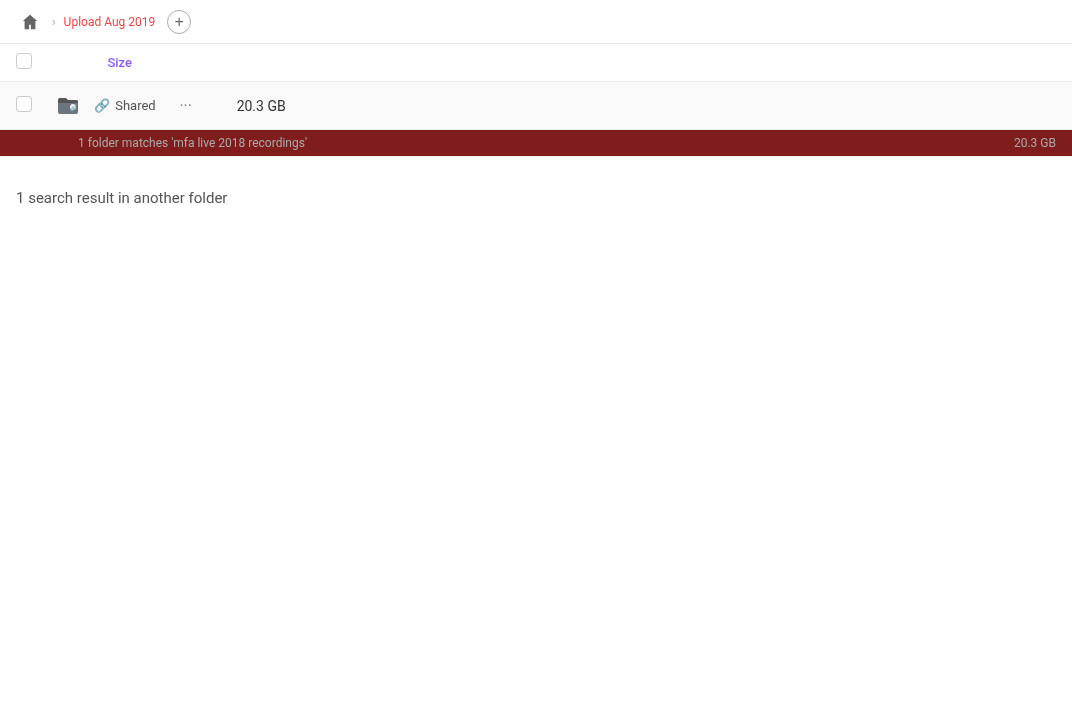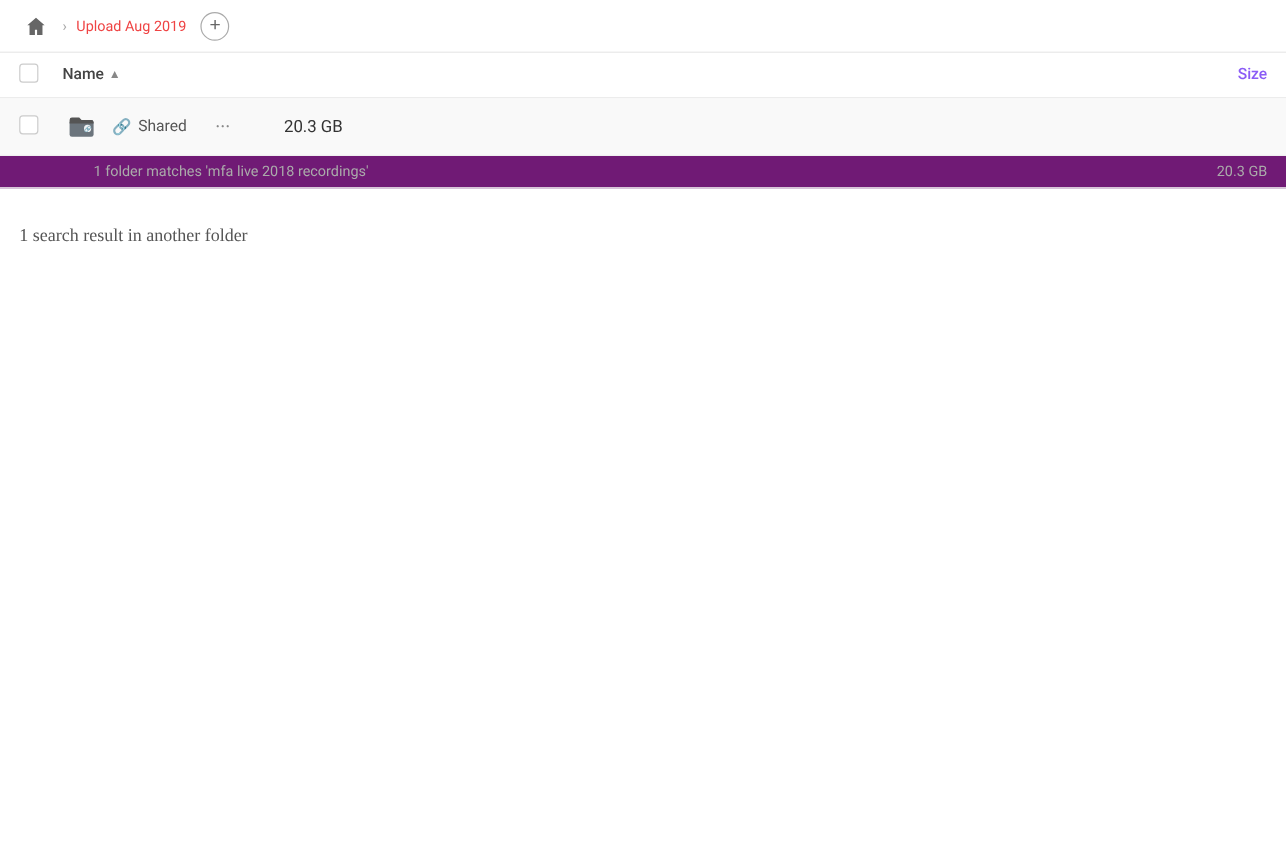--- a/index.html
+++ b/index.html
@@ -173,21 +173,21 @@
       text-align: right;
       font-size: 14px;
       color: #333;
     }
 
     
     .match-info-row {
       display: flex;
       align-items: center;
       padding: 6px 16px 6px 78px;
-      background: #701a75;
+      background: #7f1d1d;
       border-bottom: 1px solid #f0f0f0;
     }
 
     .match-text {
       flex: 1;
       font-size: 12px;
       color: #aaa;
     }
 
     .match-size {
@@ -198,21 +198,20 @@
     }
 
     
     .other-results {
       padding: 32px 16px 16px 16px;
     }
 
     .other-results-text {
       font-size: 15px;
       color: #555;
-      font-family: Liberation Serif, serif;
     }
 
     
     .checkbox {
       width: 16px;
       height: 16px;
       border: 1.5px solid #ccc;
       border-radius: 3px;
       background: #fff;
       display: inline-block;
@@ -229,24 +228,20 @@
   </div>
   <span class="breadcrumb-chevron">›</span>
   <span class="breadcrumb-label">Upload Aug 2019</span>
   <button class="add-btn">+</button>
 </div>
 
 <div class="table-header">
   <div class="col-checkbox">
     <span class="checkbox"></span>
   </div>
-  <div class="col-name">
-    <span>Name</span>
-    <span class="sort-arrow">▲</span>
-  </div>
   <div class="col-size">Size</div>
 </div>
 
 <div class="file-row">
   <div class="file-checkbox col-checkbox">
     <span class="checkbox"></span>
   </div>
   <div class="file-icon">
 
     <svg viewBox="0 0 24 24" width="26" height="26">

